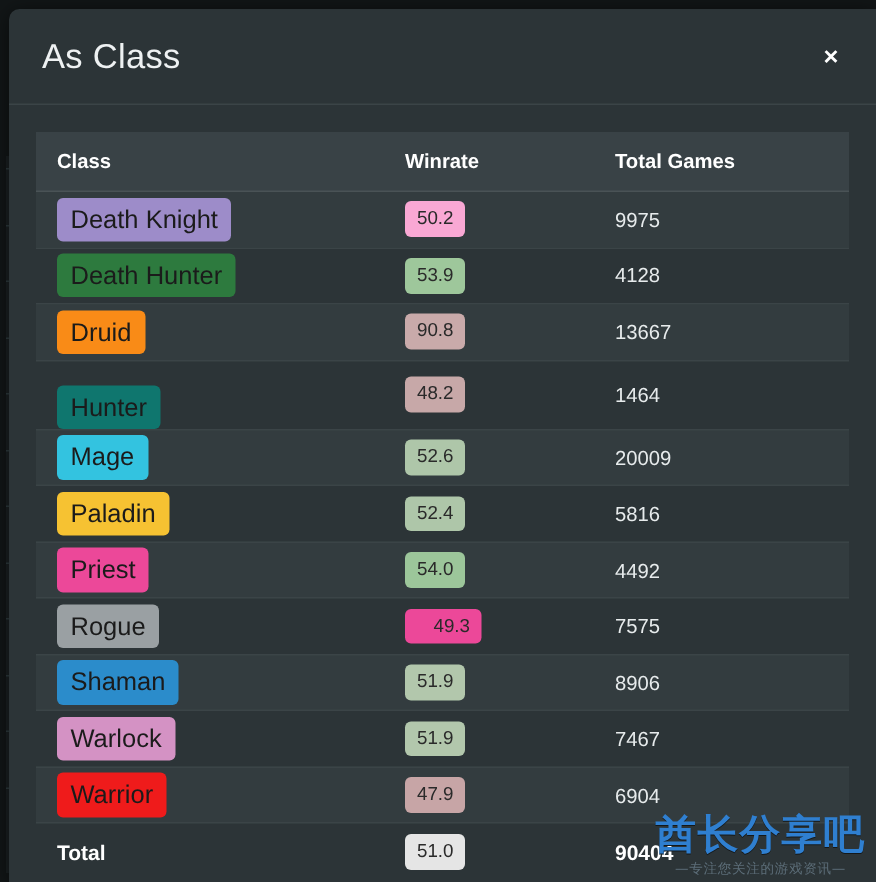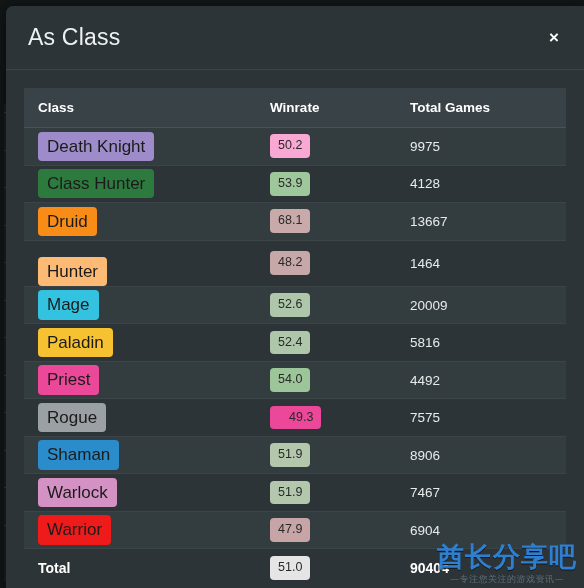--- a/index.html
+++ b/index.html
@@ -189,31 +189,31 @@
           <th class="col-games">Total Games</th>
         </tr>
       </thead>
       <tbody id="table-body">
           <tr>
             <td><span class="class-badge" style="background: rgb(157, 140, 201);">Death Knight</span></td>
             <td><span class="wr-badge" style="background: #f9a8d4;">50.2</span></td>
             <td class="games-cell">9975</td>
           </tr>
           <tr>
-            <td><span class="class-badge" style="background: rgb(45, 122, 62);">Class Hunter</span></td>
+            <td><span class="class-badge" style="background: rgb(45, 122, 62);">Death Hunter</span></td>
             <td><span class="wr-badge" style="background: rgb(158, 199, 155);">53.9</span></td>
             <td class="games-cell">4128</td>
           </tr>
           <tr>
             <td><span class="class-badge" style="background: rgb(249, 139, 23);">Druid</span></td>
-            <td><span class="wr-badge" style="background: rgb(201, 170, 170);">68.1</span></td>
+            <td><span class="wr-badge" style="background: rgb(201, 170, 170);">90.8</span></td>
             <td class="games-cell">13667</td>
           </tr>
           <tr>
-            <td><span class="class-badge" style="background: #fdba74; margin-top: 16px;">Hunter</span></td>
+            <td><span class="class-badge" style="background: #0f766e; margin-top: 16px;">Hunter</span></td>
             <td><span class="wr-badge" style="background: rgb(199, 168, 168);">48.2</span></td>
             <td class="games-cell">1464</td>
           </tr>
           <tr>
             <td><span class="class-badge" style="background: rgb(51, 195, 224);">Mage</span></td>
             <td><span class="wr-badge" style="background: rgb(174, 198, 169);">52.6</span></td>
             <td class="games-cell">20009</td>
           </tr>
           <tr>
             <td><span class="class-badge" style="background: rgb(246, 194, 50);">Paladin</span></td>

